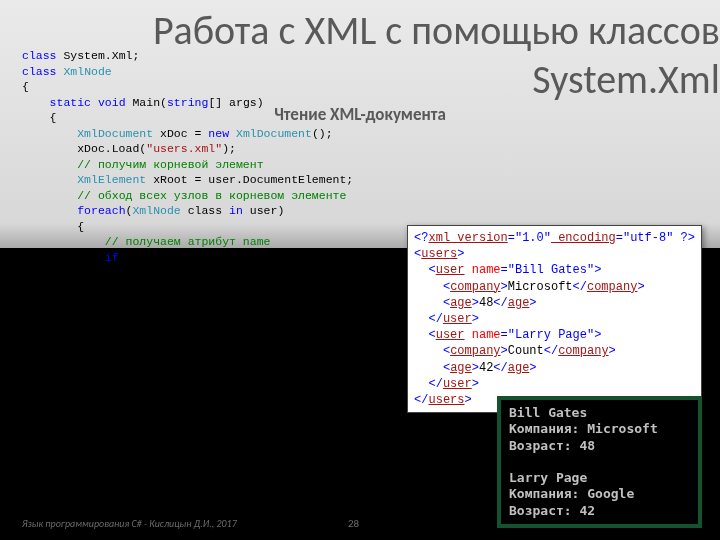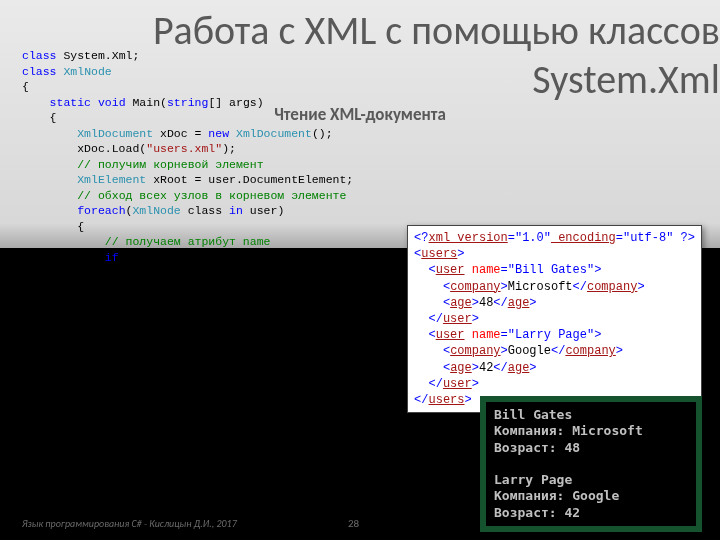--- a/index.html
+++ b/index.html
@@ -60,29 +60,29 @@
     }
     .x-decl { color: #0000ff; }
     .x-tag { color: #a31515; text-decoration: underline; }
     .x-attr { color: #ff0000; }
     .x-txt { color: #000; }
     .console-box {
       position: absolute;
       right: 18px;
       top: 396px;
       background: #000;
-      border: 6px solid #14532d;
+      border: 4px solid #14532d;
       padding: 5px 10px 5px 8px;
       font-family: "Lucida Console", Consolas, monospace;
       font-size: 13px;
       font-weight: bold;
       color: #c0c0c0;
       white-space: pre;
       line-height: 1.25;
-      width: 222px;
+      width: 205px;
     }
     .footer {
       position: absolute;
       bottom: 10px;
       left: 22px;
       font-size: 10px;
       color: #6a6a6a;
       font-style: italic;
     }
     .page-num {
@@ -116,21 +116,21 @@
 <span>            </span><span class="kw">if</span><span>(xnode.ChildNodes.Count&gt;0)</span></div>
 </div>
 
 <div class="xml-box"><span class="x-decl">&lt;?</span><span class="x-tag">xml version</span><span class="x-decl">=</span><span class="x-decl">"1.0"</span><span class="x-tag"> encoding</span><span class="x-decl">=</span><span class="x-decl">"utf-8"</span><span class="x-decl"> ?&gt;</span>
 <span class="x-decl">&lt;</span><span class="x-tag">users</span><span class="x-decl">&gt;</span>
 <span class="x-decl">  &lt;</span><span class="x-tag">user</span><span> </span><span class="x-attr">name</span><span class="x-decl">=</span><span class="x-decl">"Bill Gates"</span><span class="x-decl">&gt;</span>
 <span class="x-decl">    &lt;</span><span class="x-tag">company</span><span class="x-decl">&gt;</span><span class="x-txt">Microsoft</span><span class="x-decl">&lt;/</span><span class="x-tag">company</span><span class="x-decl">&gt;</span>
 <span class="x-decl">    &lt;</span><span class="x-tag">age</span><span class="x-decl">&gt;</span><span class="x-txt">48</span><span class="x-decl">&lt;/</span><span class="x-tag">age</span><span class="x-decl">&gt;</span>
 <span class="x-decl">  &lt;/</span><span class="x-tag">user</span><span class="x-decl">&gt;</span>
 <span class="x-decl">  &lt;</span><span class="x-tag">user</span><span> </span><span class="x-attr">name</span><span class="x-decl">=</span><span class="x-decl">"Larry Page"</span><span class="x-decl">&gt;</span>
-<span class="x-decl">    &lt;</span><span class="x-tag">company</span><span class="x-decl">&gt;</span><span class="x-txt">Google</span><span class="x-decl">&lt;/</span><span class="x-tag">company</span><span class="x-decl">&gt;</span>
+<span class="x-decl">    &lt;</span><span class="x-tag">company</span><span class="x-decl">&gt;</span><span class="x-txt">Count</span><span class="x-decl">&lt;/</span><span class="x-tag">company</span><span class="x-decl">&gt;</span>
 <span class="x-decl">    &lt;</span><span class="x-tag">age</span><span class="x-decl">&gt;</span><span class="x-txt">42</span><span class="x-decl">&lt;/</span><span class="x-tag">age</span><span class="x-decl">&gt;</span>
 <span class="x-decl">  &lt;/</span><span class="x-tag">user</span><span class="x-decl">&gt;</span>
 <span class="x-decl">&lt;/</span><span class="x-tag">users</span><span class="x-decl">&gt;</span></div>
 
 <div class="console-box"><span>Bill Gates</span>
 <span>Компания: Microsoft</span>
 <span>Возраст: 48</span>
 <span></span>
 <span>Larry Page</span>
 <span>Компания: Google</span>

